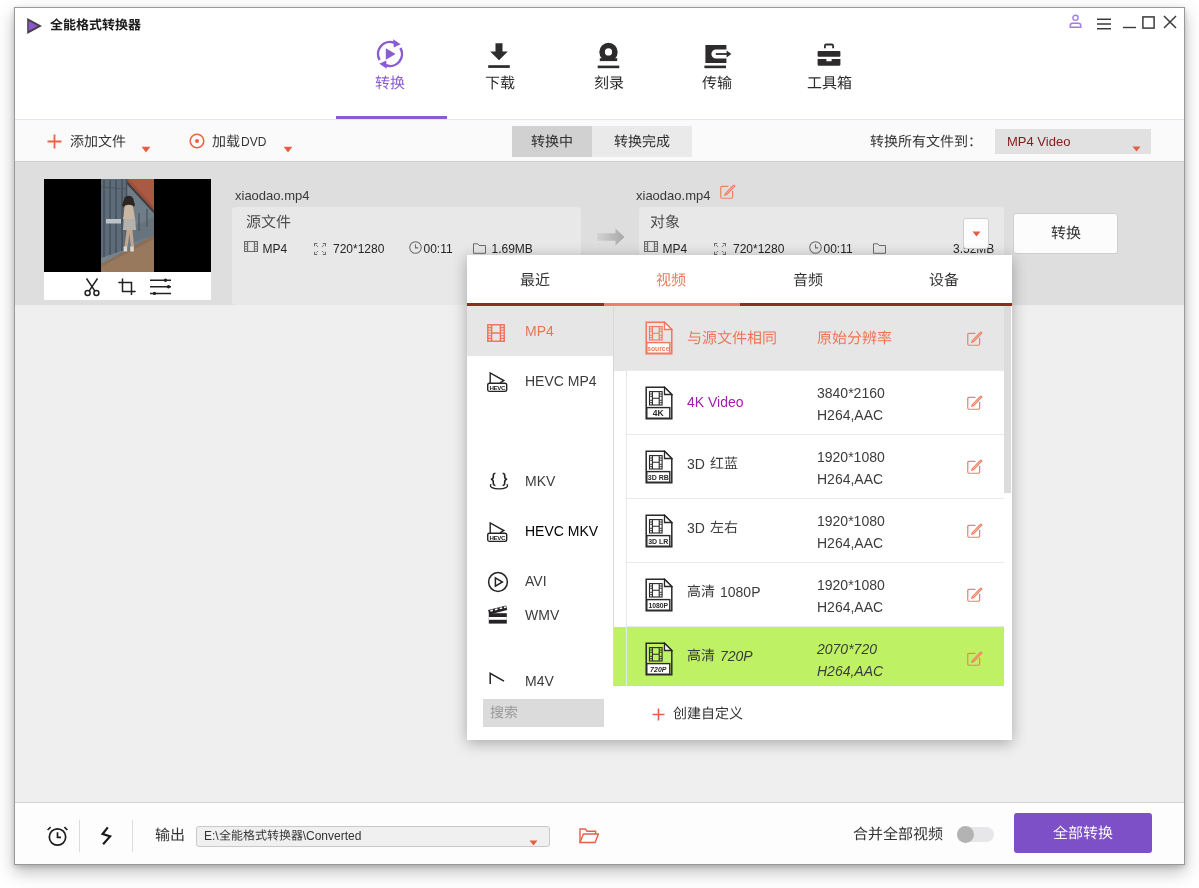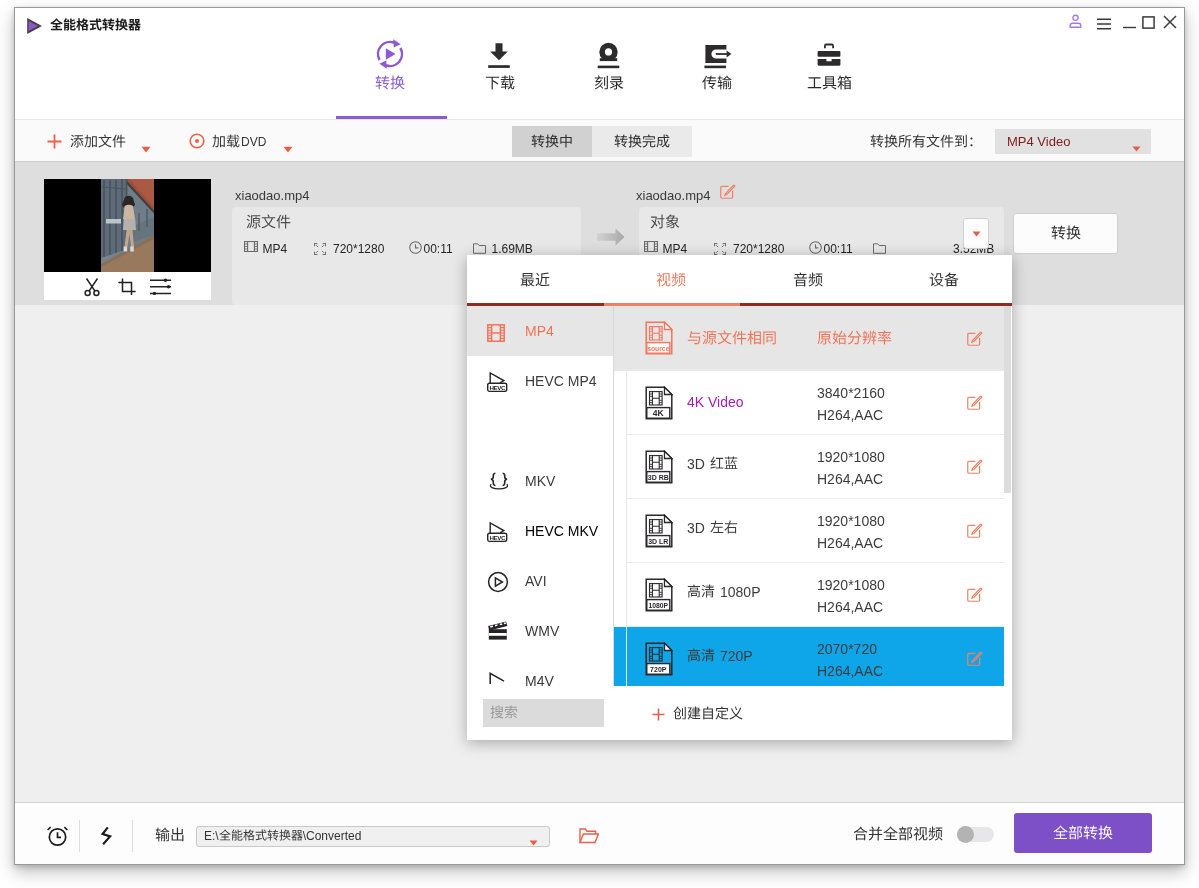--- a/index.html
+++ b/index.html
@@ -454,21 +454,21 @@
           </svg></div>
         <div class="abs" style="left:58px;top:17px;font-size:14px;color:#000000">HEVC MKV</div>
       </div>
       <div class="abs" style="left:0;top:250px;width:146px;height:50px;">
         <div class="abs" style="left:20px;top:15px;"><svg width="22" height="22" viewBox="0 0 22 22" fill="none" stroke="#262326" stroke-width="1.5">
             <circle cx="11" cy="11" r="9.4"></circle>
             <path d="M8.4 6.8 L15.4 11 8.4 15.2 Z"></path>
           </svg></div>
         <div class="abs" style="left:58px;top:17px;font-size:14px;color:#3c3c3c">AVI</div>
       </div>
-      <div class="abs" style="left:0;top:300px;width:146px;height:50px;">
+      <div class="abs" style="left:0;top:284px;width:146px;height:50px;">
         <div class="abs" style="left:20px;top:15px;"><svg width="22" height="21" viewBox="0 0 22 21" fill="#262326">
             <g transform="rotate(-14 11 5)">
               <rect x="1.4" y="2.6" width="18.6" height="4.6"></rect>
               <path d="M3.4 3.2 l2.6 0 0 1.6 -2.6 0 Z M8.2 3.2 l2.6 0 0 1.6 -2.6 0 Z M13 3.2 l2.6 0 0 1.6 -2.6 0 Z M17.4 3.2 l2 0 0 1.6 -2 0 Z" fill="#fff"></path>
             </g>
             <rect x="1.8" y="8.2" width="18" height="10.4"></rect>
             <rect x="1.8" y="12" width="18" height="2.8" fill="#fff"></rect>
           </svg></div>
         <div class="abs" style="left:58px;top:17px;font-size:14px;color:#3c3c3c">WMV</div>
       </div>
@@ -623,21 +623,21 @@
           </svg>
           <span style="font-size:14px;color:#3c3c3c;margin-left:5px">1080P</span>
         </div>
         <div class="abs" style="left:203px;top:14px;font-size:14px;color:#3c3c3c">1920*1080</div>
         <div class="abs" style="left:203px;top:36px;font-size:14px;color:#3c3c3c">H264,AAC</div>
         <div class="abs" style="left:353px;top:23px;"><svg width="16" height="16" viewBox="0 0 17 17" fill="none" stroke="#ef8165" stroke-width="1.3">
             <path d="M13.4 8.2 V15 a1.2 1.2 0 0 1 -1.2 1.2 H2 A1.2 1.2 0 0 1 0.8 15 V4.8 A1.2 1.2 0 0 1 2 3.6 h7"></path>
             <path d="M6 11 L14.6 2.1 M6 11 L5.3 11.8 M14.6 2.1 l1.2 1.2 -8.6 8.9 -2 0.8 0.8 -2.1"></path>
           </svg></div>
       </div>
-      <div class="abs" style="left:0;top:321px;width:390px;height:64px;background:#0ea5e9;">
+      <div class="abs" style="left:0;top:321px;width:390px;height:64px;background:#bef264;font-style:italic;">
         <div class="abs" style="left:31px;top:15px;"><svg width="28" height="34" viewBox="0 0 28 34" fill="none">
             <path d="M1.2 1.2 H19.5 L26.8 8.5 V32.8 H1.2 Z" stroke="#2b282b" stroke-width="1.5"></path>
             <path d="M19.5 1.2 V8.5 H26.8 Z" fill="#fff" stroke="#2b282b" stroke-width="1.3"></path>
             <g stroke="#2b282b" stroke-width="1.1">
               <rect x="4.5" y="5.6" width="12.6" height="13.4"></rect>
               <path d="M7.4 5.6 V19 M14.2 5.6 V19 M7.4 12.3 h6.8"></path>
               <path d="M4.5 8 h2.9 M4.5 10.3 h2.9 M4.5 14.3 h2.9 M4.5 16.6 h2.9 M14.2 8 h2.9 M14.2 10.3 h2.9 M14.2 14.3 h2.9 M14.2 16.6 h2.9" stroke-width="0.85"></path>
             </g>
             <rect x="1.8" y="21.6" width="23" height="10.6" fill="#fff" stroke="#2b282b" stroke-width="1.4"></rect>
             <text x="13.3" y="30.2" font-family="Liberation Sans,sans-serif" font-size="7" font-weight="bold" fill="#2b282b" text-anchor="middle">720P</text>

